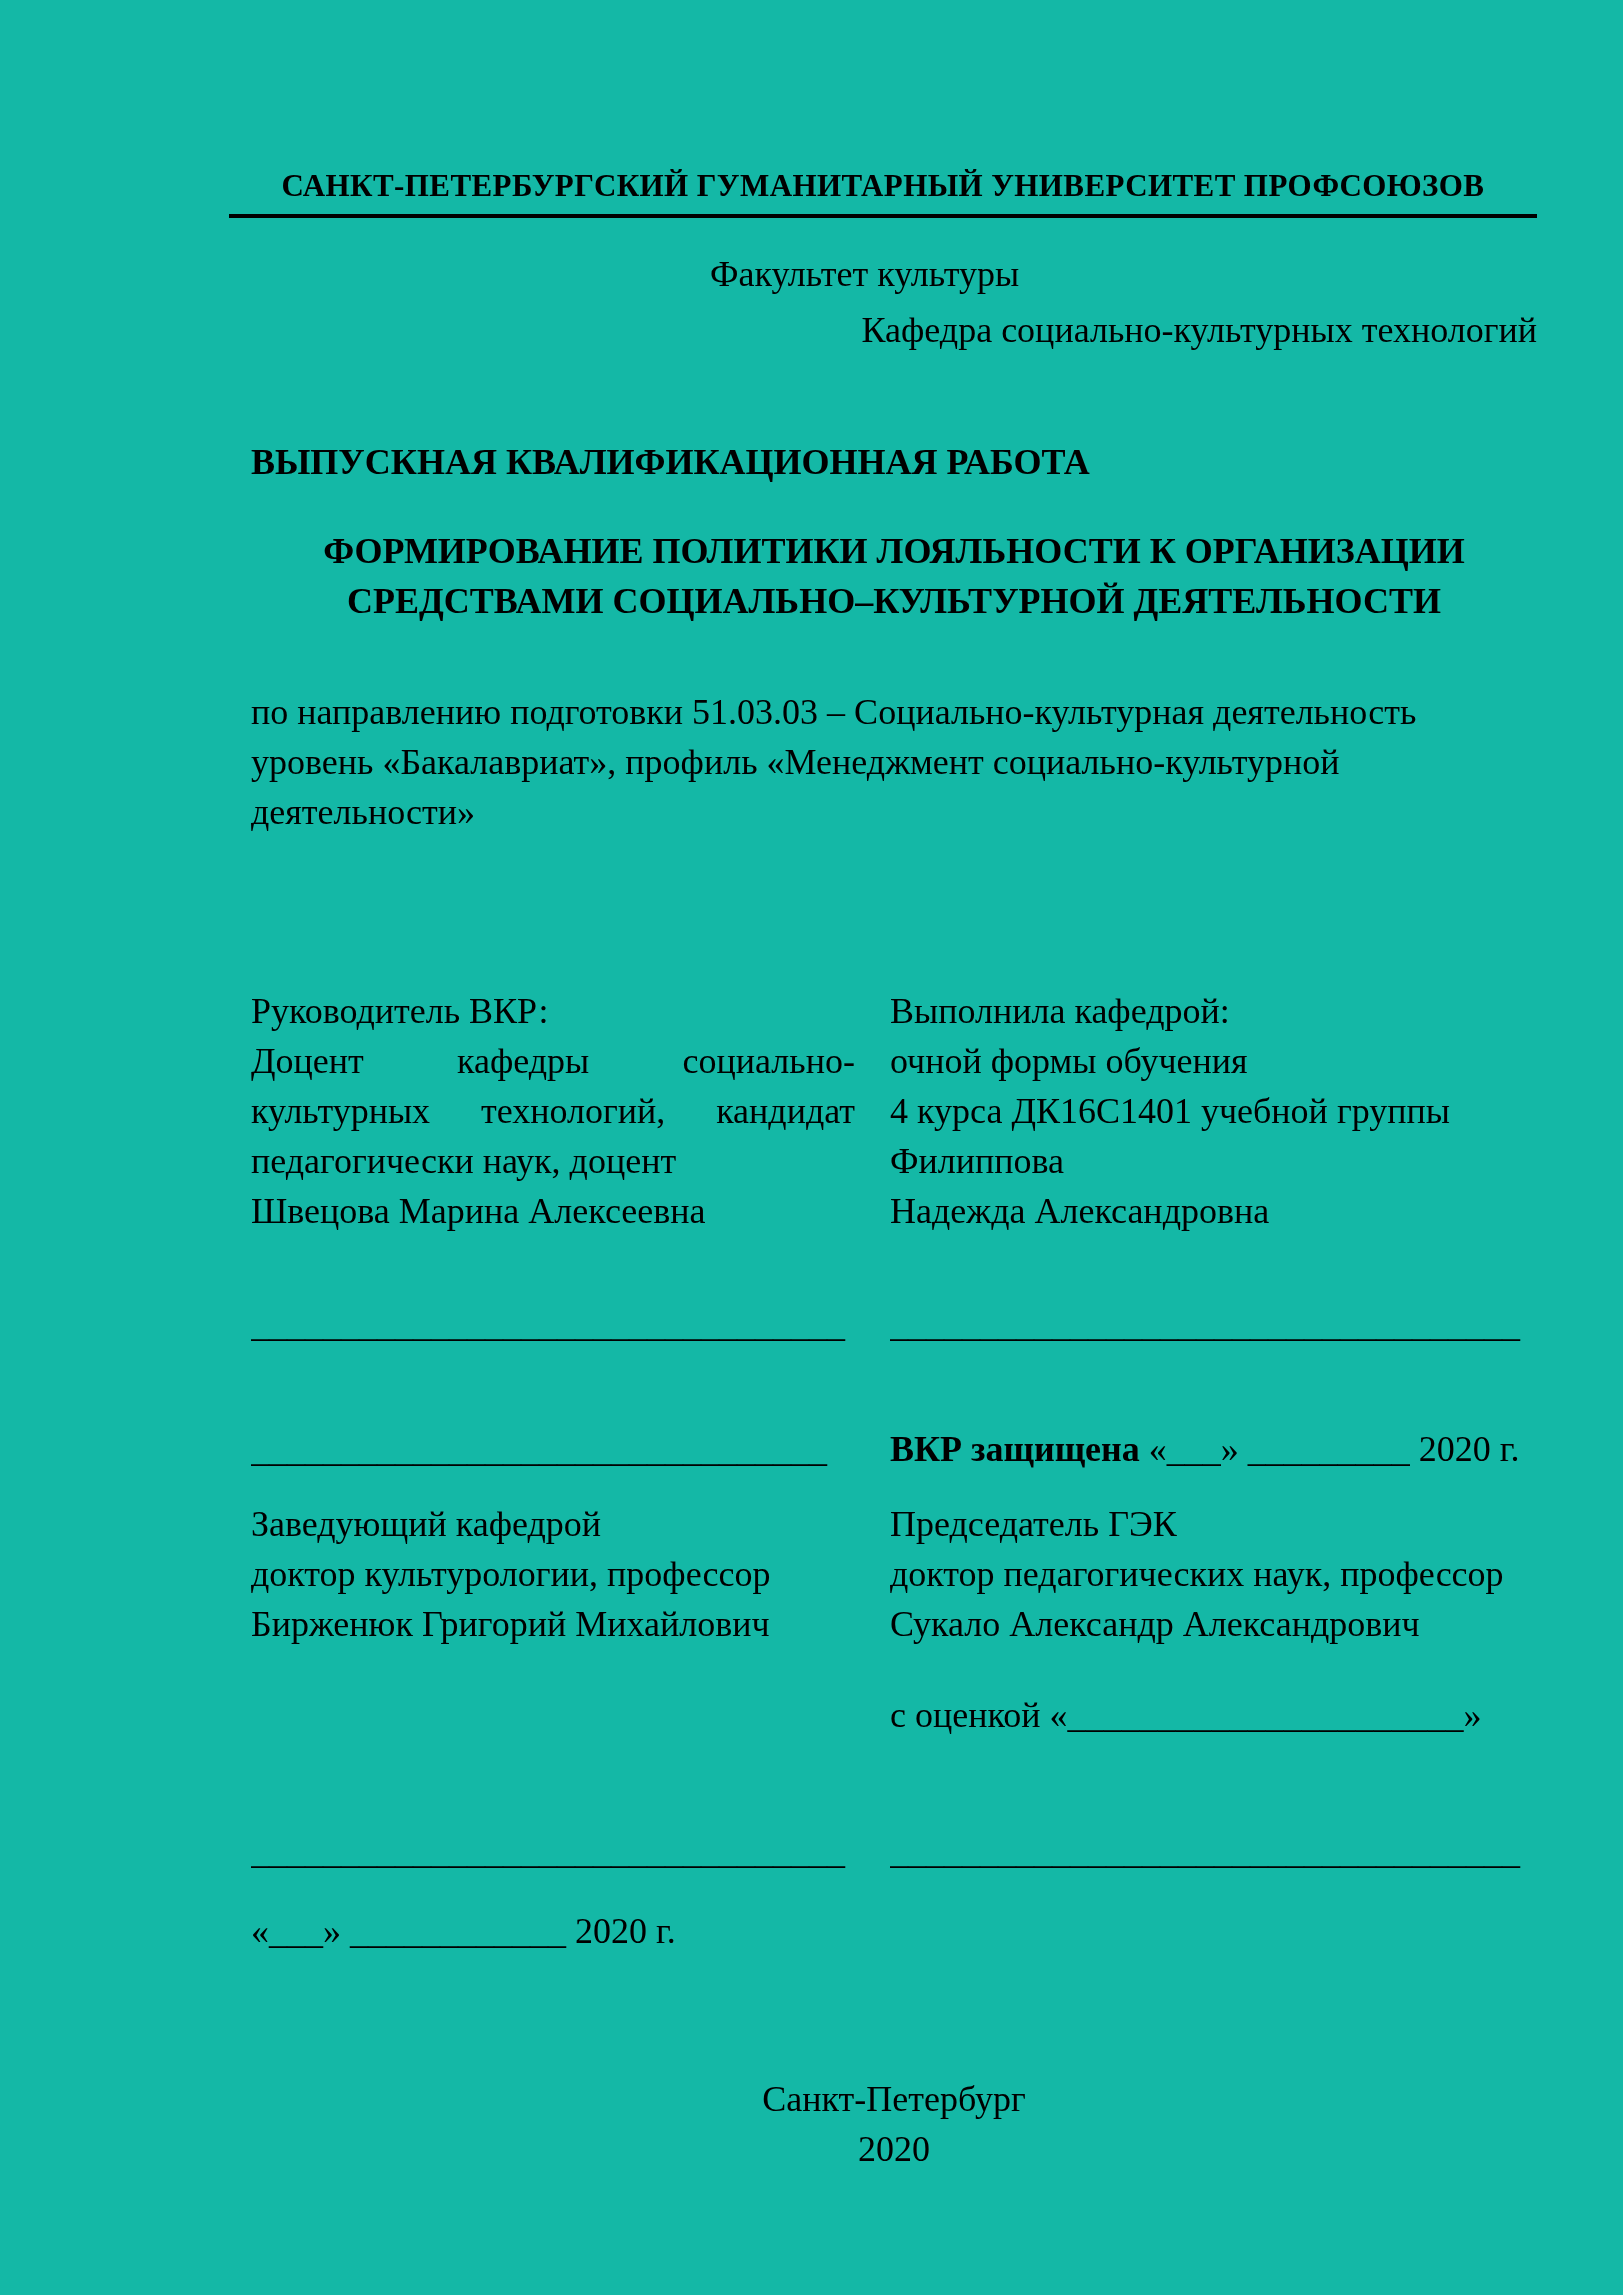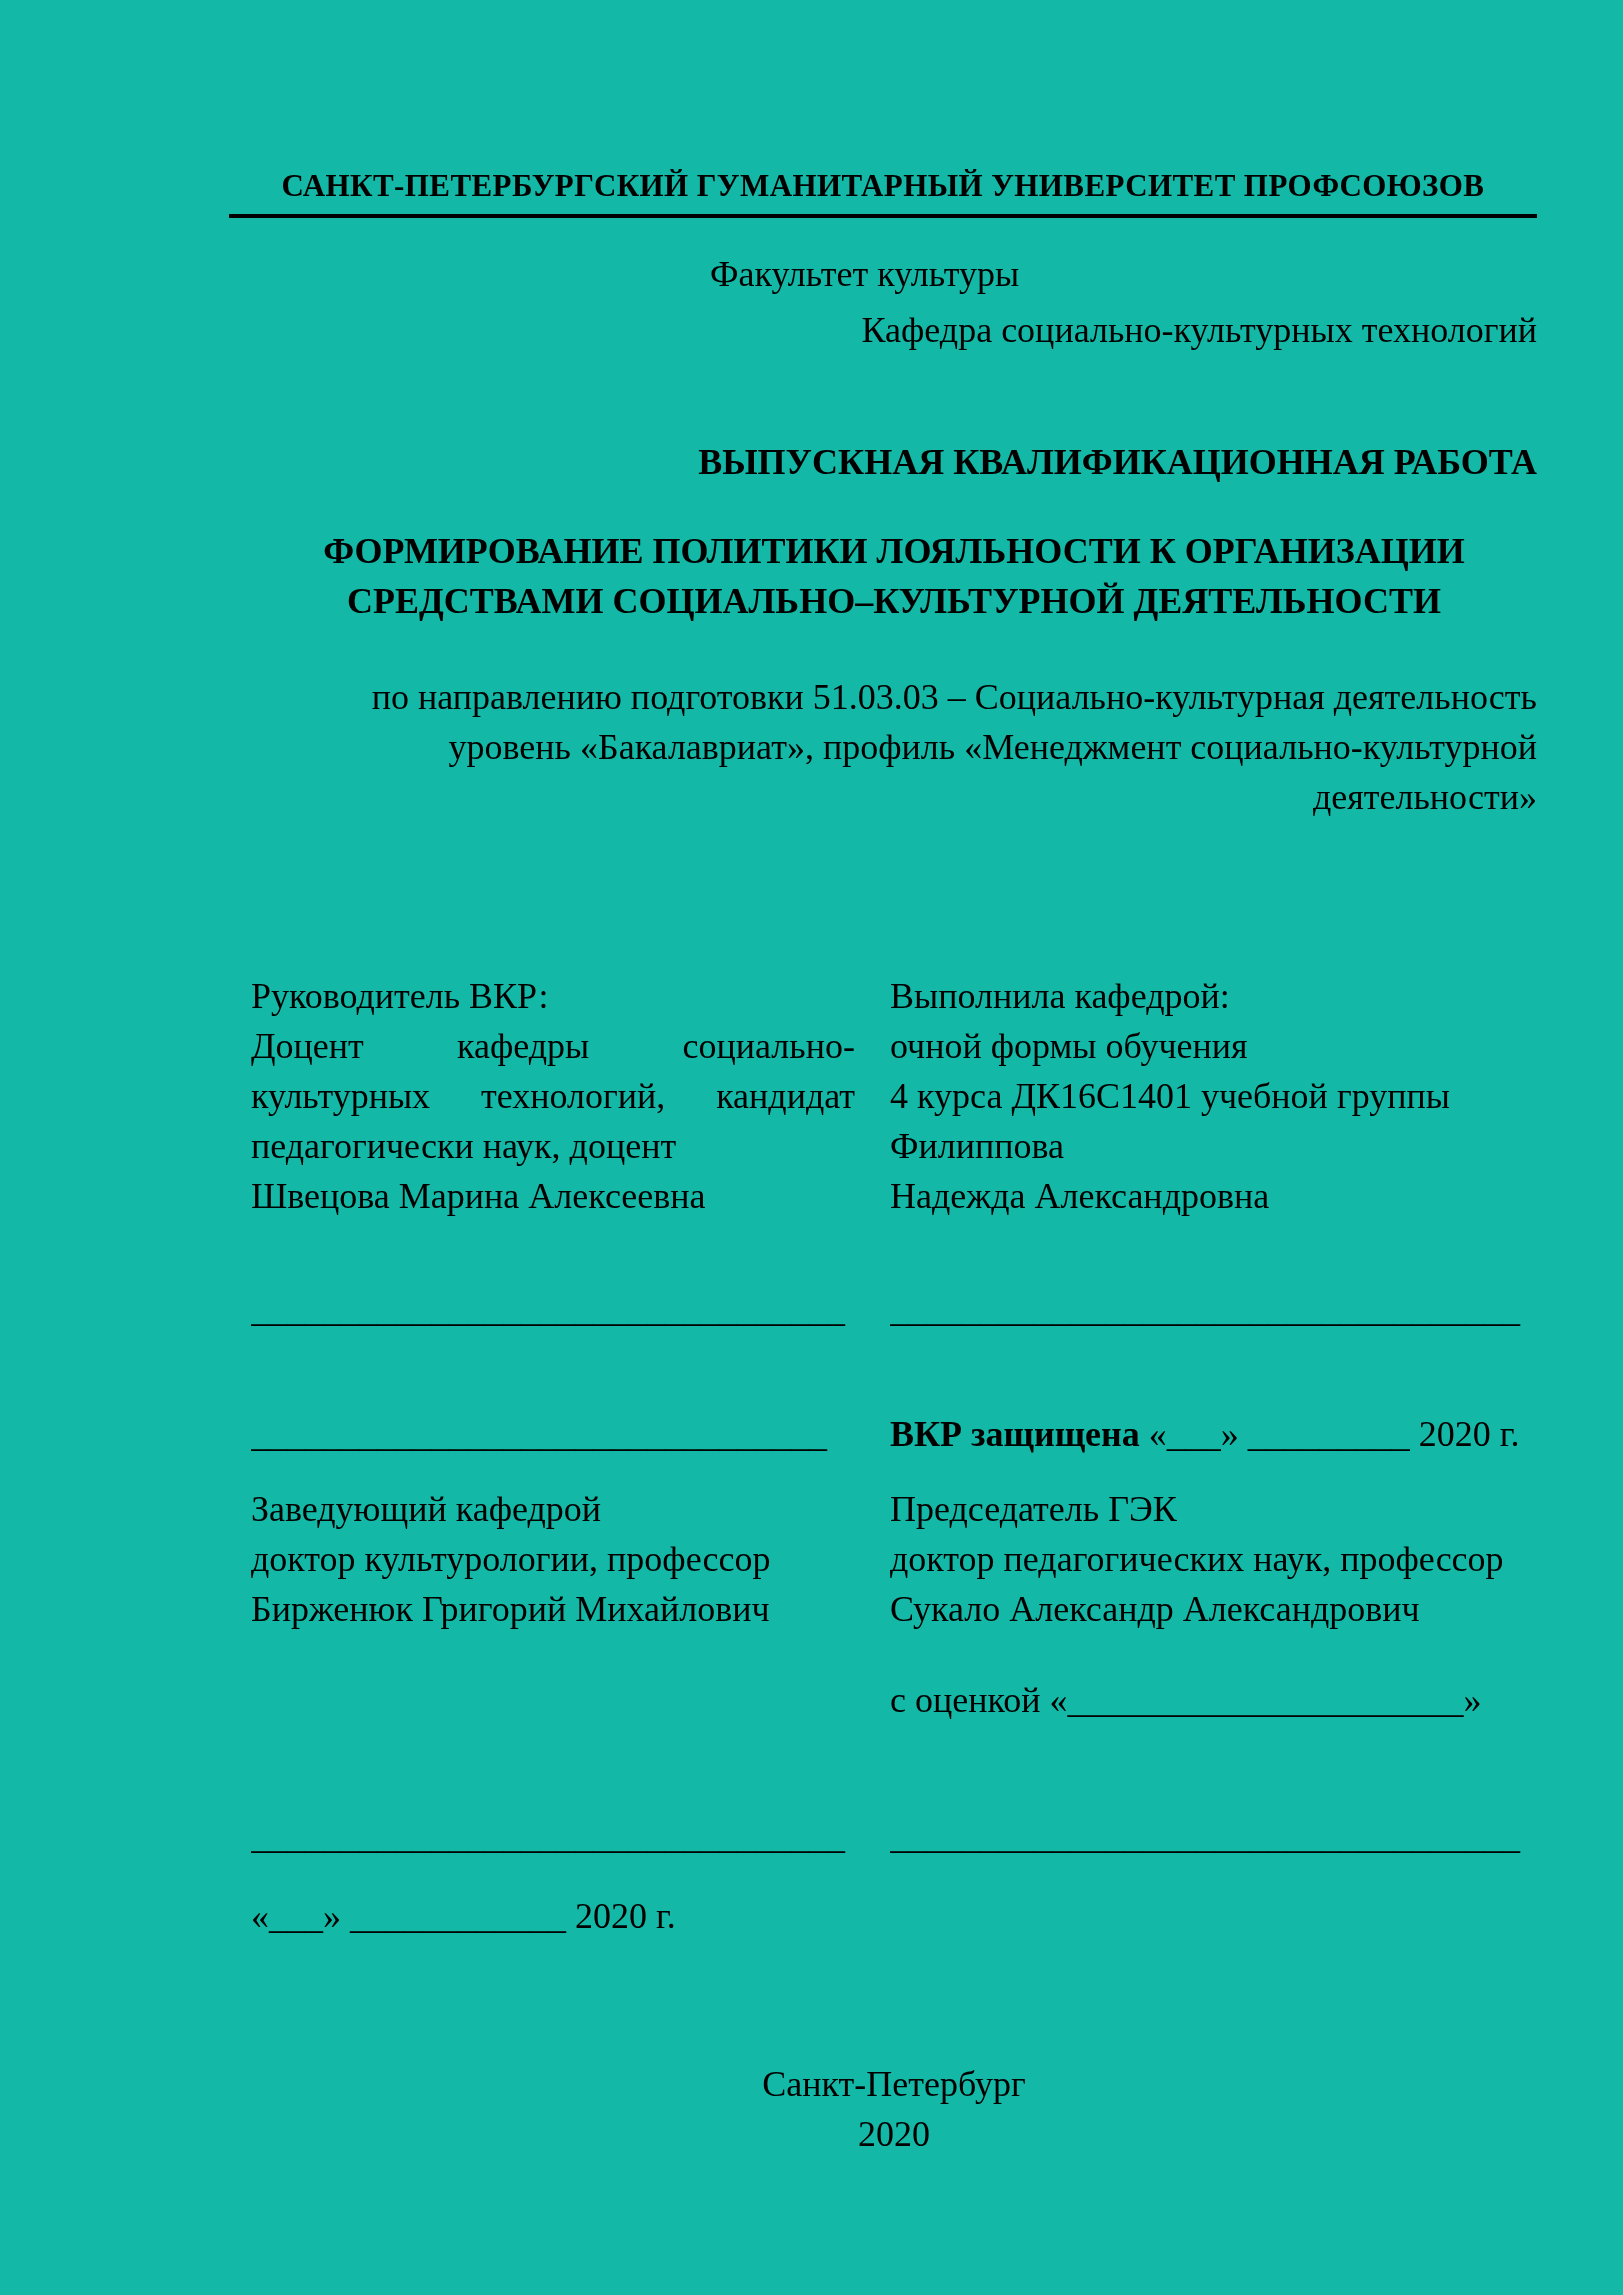--- a/index.html
+++ b/index.html
@@ -21,23 +21,23 @@
     font-size: 31px;
     line-height: 41px;
     text-align: center;
     letter-spacing: 0.4px;
     border-bottom: 4.7px solid #000;
     padding-bottom: 7.9px;
     margin-left: -22px;
   }
   .faculty   { margin-top: 31px; padding-left: 459px; }
   .dept      { margin-top: 6.3px; text-align: right; }
-  .worktype  { margin-top: 82px; text-align: right; font-weight: bold; }
+  .worktype  { margin-top: 82px; text-align: left; font-weight: bold; }
   .thesis    { margin-top: 39px;  text-align: center; font-weight: bold; }
-  .program   { margin-top: 46px;  text-align: right; }
+  .program   { margin-top: 61px;  text-align: left; }
   .cols      { display: flex; }
   .col-left  { width: 604px; flex: 0 0 604px; }
   .col-right { margin-left: 35px; flex: 1; min-width: 0; }
   .people    { margin-top: 149px; }
   .stretch   { text-align: justify; text-align-last: justify; }
   .sig       { white-space: nowrap; overflow: hidden; }
   .sigrow1   { margin-top: 63px; }
   .defrow    { margin-top: 75px; }
   .graderow  { margin-top: 41px; }
   .officials { margin-top: 25px; }

